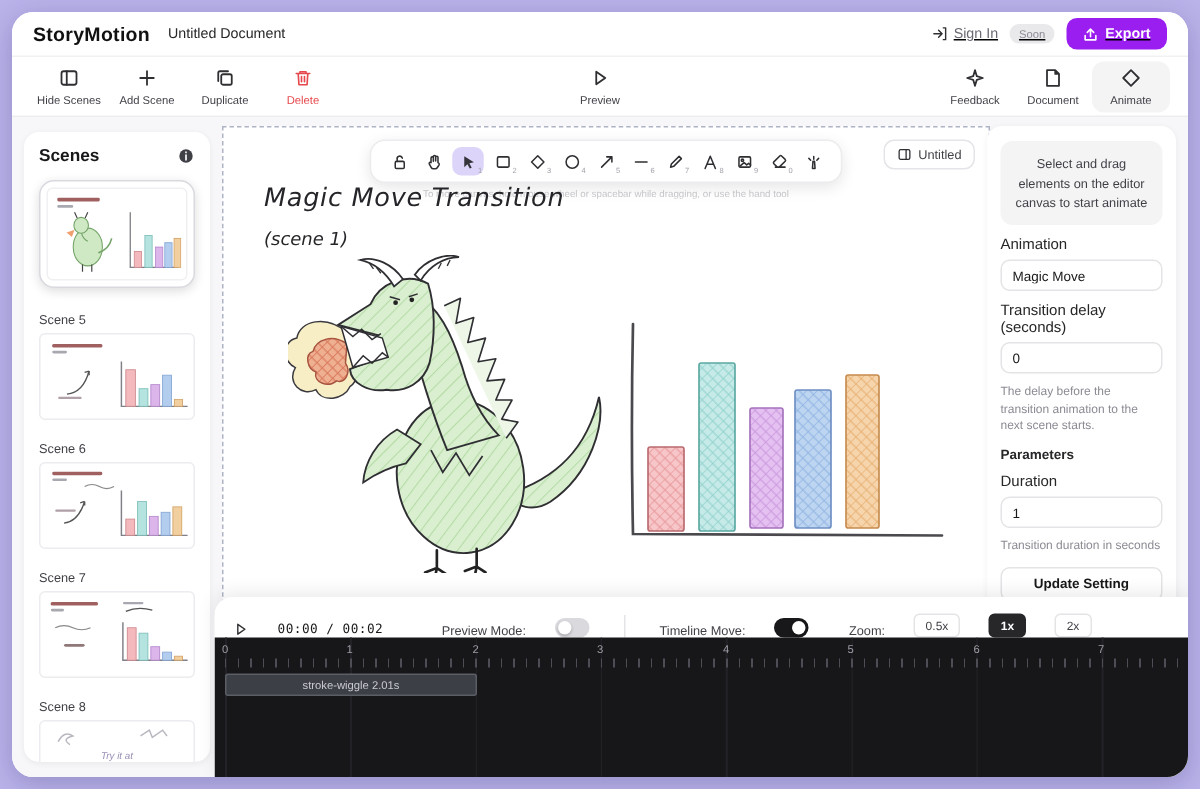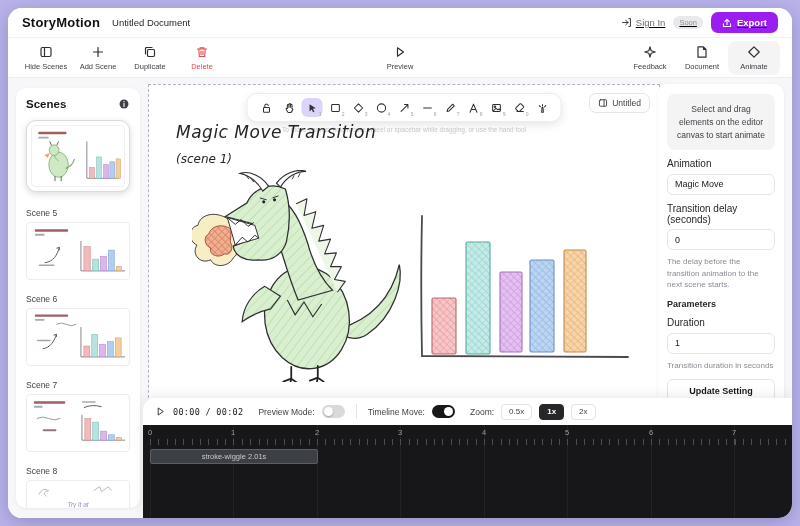--- a/index.html
+++ b/index.html
@@ -68,21 +68,21 @@
   .r-head { font-size:11px; font-weight:bold; color:#18181b; margin:16px 0 10px; }
   .r-lbl { font-size:10px; color:#27272a; margin:8px 0 4px; }
   .r-input { width:100%; border:1px solid #e4e4e7; border-radius:6px; height:21px; font-size:9px; color:#18181b; padding:0 7px; font-family:"Liberation Sans",sans-serif; background:#fff; }
   .r-help { font-size:8px; color:#8b8b94; line-height:1.45; margin:6px 0 6px; }
   .r-sec { font-size:9px; font-weight:bold; color:#27272a; margin:8px 0 2px; }
   .r-btn { width:100%; border:1px solid #e4e4e7; background:#fff; border-radius:6px; height:23px; font-size:9px; font-weight:bold; color:#18181b; margin-top:8px; cursor:pointer; font-family:"Liberation Sans",sans-serif; display:flex; align-items:center; justify-content:center; gap:5px; }
   .r-div { border-top:1px solid #ececf0; margin:12px 8px; }
 
   
   .tl { position:absolute; left:135px; top:390px; right:0; bottom:0; background:#fff; border-top-left-radius:12px; box-shadow:0 -3px 12px rgba(0,0,0,.08); z-index:6; overflow:hidden; }
-  .tl-bar { height:27px; display:flex; align-items:center; gap:7px; padding:0 12px; }
+  .tl-bar { height:27px; display:flex; align-items:flex-end; gap:19px; padding:0 12px; }
   .tl-time { font-family:"DejaVu Sans Mono", monospace; font-size:8.5px; color:#18181b; letter-spacing:.3px; }
   .tl-lbl { font-size:8.5px; color:#3f3f46; }
   .tgl { width:23px; height:13px; border-radius:999px; background:#d9d9de; position:relative; cursor:pointer; }
   .tgl::after { content:""; position:absolute; width:9px; height:9px; border-radius:50%; background:#fff; top:2px; left:2px; box-shadow:0 1px 2px rgba(0,0,0,.25); }
   .tgl.on { background:#18181b; }
   .tgl.on::after { left:12px; }
   .tl-sep { width:1px; height:15px; background:#e4e4e7; margin:0 4px; }
   .zbtn { height:16px; padding:0 7px; font-size:8px; border:1px solid #e4e4e7; background:#fff; color:#3f3f46; border-radius:4px; cursor:pointer; font-family:"Liberation Sans",sans-serif; }
   .zbtn.active { background:#27272a; border-color:#27272a; color:#fff; font-weight:bold; }
   .tl-dark { position:absolute; left:0; top:27px; right:0; bottom:0; background:#17171a;
@@ -500,21 +500,21 @@
       </button>
     </div>
   </div>
 
   <div class="tl">
     <div class="tl-bar">
       <svg style="width:11px;height:11px" viewBox="0 0 14 14">
           <path class="ink" d="M4.5,2.8 L10.5,7 L4.5,11.2 Z"></path>
         </svg>
       <span class="tl-time">00:00 / 00:02</span>
-      <span class="tl-lbl" style="margin-left:8px">Preview Mode:</span>
+      <span class="tl-lbl" style="margin-left:20px">Preview Mode:</span>
       <div class="tgl"></div>
       <div class="tl-sep"></div>
       <span class="tl-lbl">Timeline Move:</span>
       <div class="tgl on"></div>
       <span class="tl-lbl" style="margin-left:8px">Zoom:</span>
       <button class="zbtn">0.5x</button>
       <button class="zbtn active">1x</button>
       <button class="zbtn">2x</button>
     </div>
     <div class="tl-dark">

